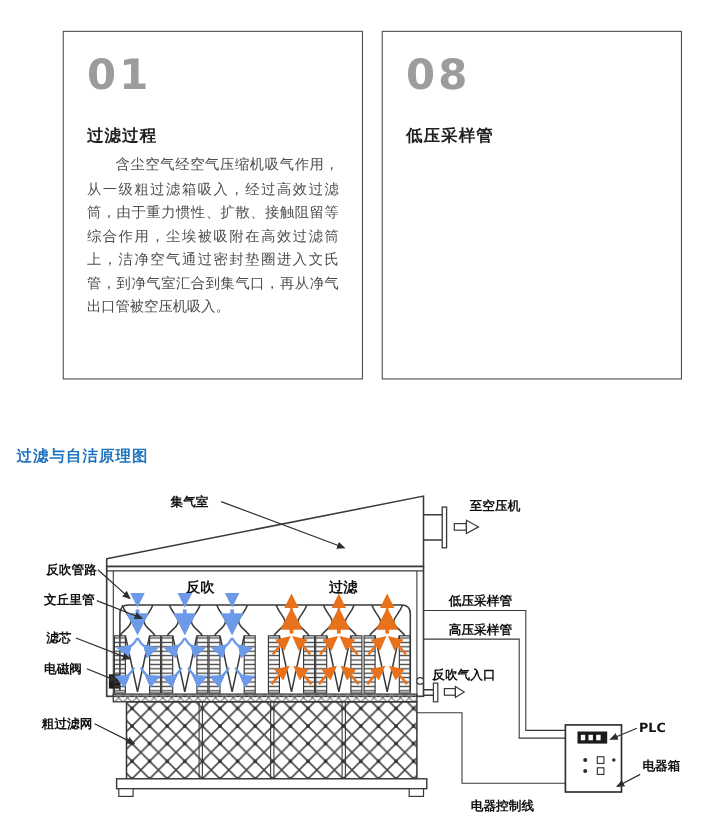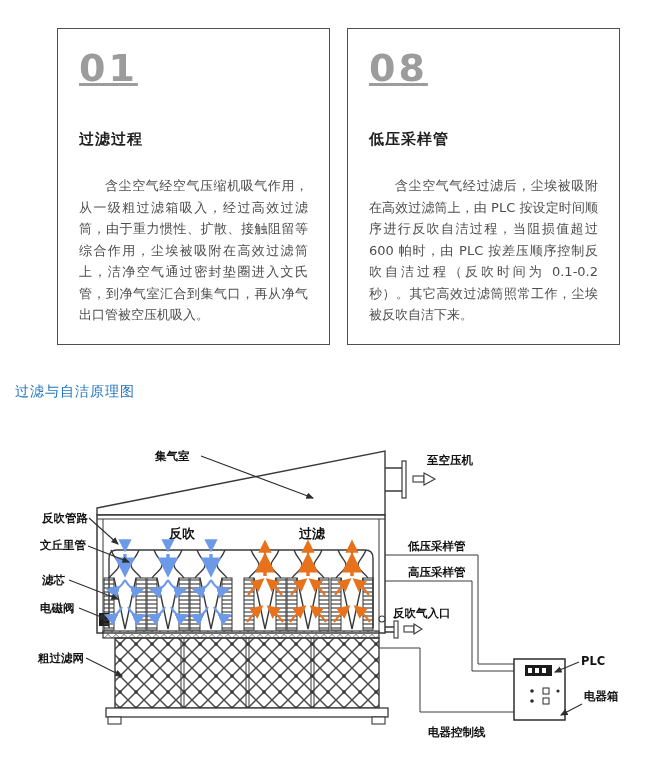--- a/index.html
+++ b/index.html
@@ -10,33 +10,33 @@
   }
   .card{
     position:absolute;top:28px;width:273px;height:317px;
     border:1px solid #4f4f4f;background:#fff;box-sizing:border-box;
     padding:16px 21px 0 21px;
   }
   .card-1{left:57px;}
   .card-2{left:347px;}
   .card .num{
     font-size:38px;font-weight:800;color:#9c9c9c;letter-spacing:3px;
-    line-height:1;margin-top:4px;text-decoration:underline;
+    line-height:1;margin-top:4px;
   }
   .card .ttl{
-    font-size:15px;font-weight:700;color:#1f1f1f;margin-top:43px;
+    font-size:15px;font-weight:700;color:#1f1f1f;margin-top:27px;
     letter-spacing:1px;
   }
   .card .bod{
     font-size:13px;color:#4d4d4d;line-height:21.5px;
-    text-align:justify;text-indent:2em;margin-top:26px;
+    text-align:justify;text-indent:2em;margin-top:7px;
   }
   .sec-title{
-    position:absolute;left:15px;top:383px;
-    font-size:14px;font-weight:400;color:#1e73be;letter-spacing:1px;
+    position:absolute;left:15px;top:406px;
+    font-size:14px;font-weight:700;color:#1e73be;letter-spacing:1px;
   }
   .diagram{position:absolute;left:0;top:428px;}
   .lb{font:700 11.5px "DejaVu Sans","Liberation Sans",sans-serif;fill:#121212;}
   .lbz{font:700 13px "DejaVu Sans","Liberation Sans",sans-serif;fill:#121212;}
   .ol{fill:none;stroke:#3a3a3a;stroke-width:1.4;}
   .thin{fill:none;stroke:#3a3a3a;stroke-width:1;}
   .lead{fill:none;stroke:#2e2e2e;stroke-width:1.1;}
   .pipe{fill:none;stroke:#3a3a3a;stroke-width:1.4;}
 </style>
 </head>
@@ -44,21 +44,20 @@
 
 <div class="card card-1">
   <div class="num">01</div>
   <div class="ttl">过滤过程</div>
   <div class="bod">含尘空气经空气压缩机吸气作用，从一级粗过滤箱吸入，经过高效过滤筒，由于重力惯性、扩散、接触阻留等综合作用，尘埃被吸附在高效过滤筒上，洁净空气通过密封垫圈进入文氏管，到净气室汇合到集气口，再从净气出口管被空压机吸入。</div>
 </div>
 
 <div class="card card-2">
   <div class="num">08</div>
   <div class="ttl">低压采样管</div>
-  <div class="bod">含尘空气气经过滤后，尘埃被吸附在高效过滤筒上，由 PLC 按设定时间顺序进行反吹自洁过程，当阻损值超过 600 帕时，由 PLC 按差压顺序控制反吹自洁过程（反吹时间为 0.1-0.2 秒）。其它高效过滤筒照常工作，尘埃被反吹自洁下来。</div>
 </div>
 
 <div class="sec-title">过滤与自洁原理图</div>
 
 <svg class="diagram" width="659" height="333" viewBox="0 0 659 333">
   <defs>
     <pattern id="hatchP" width="5" height="4" patternUnits="userSpaceOnUse">
       <path d="M0,2 H5" stroke="#444" stroke-width="1.2"></path>
     </pattern>
     <pattern id="meshP" width="16" height="16" patternUnits="userSpaceOnUse">

